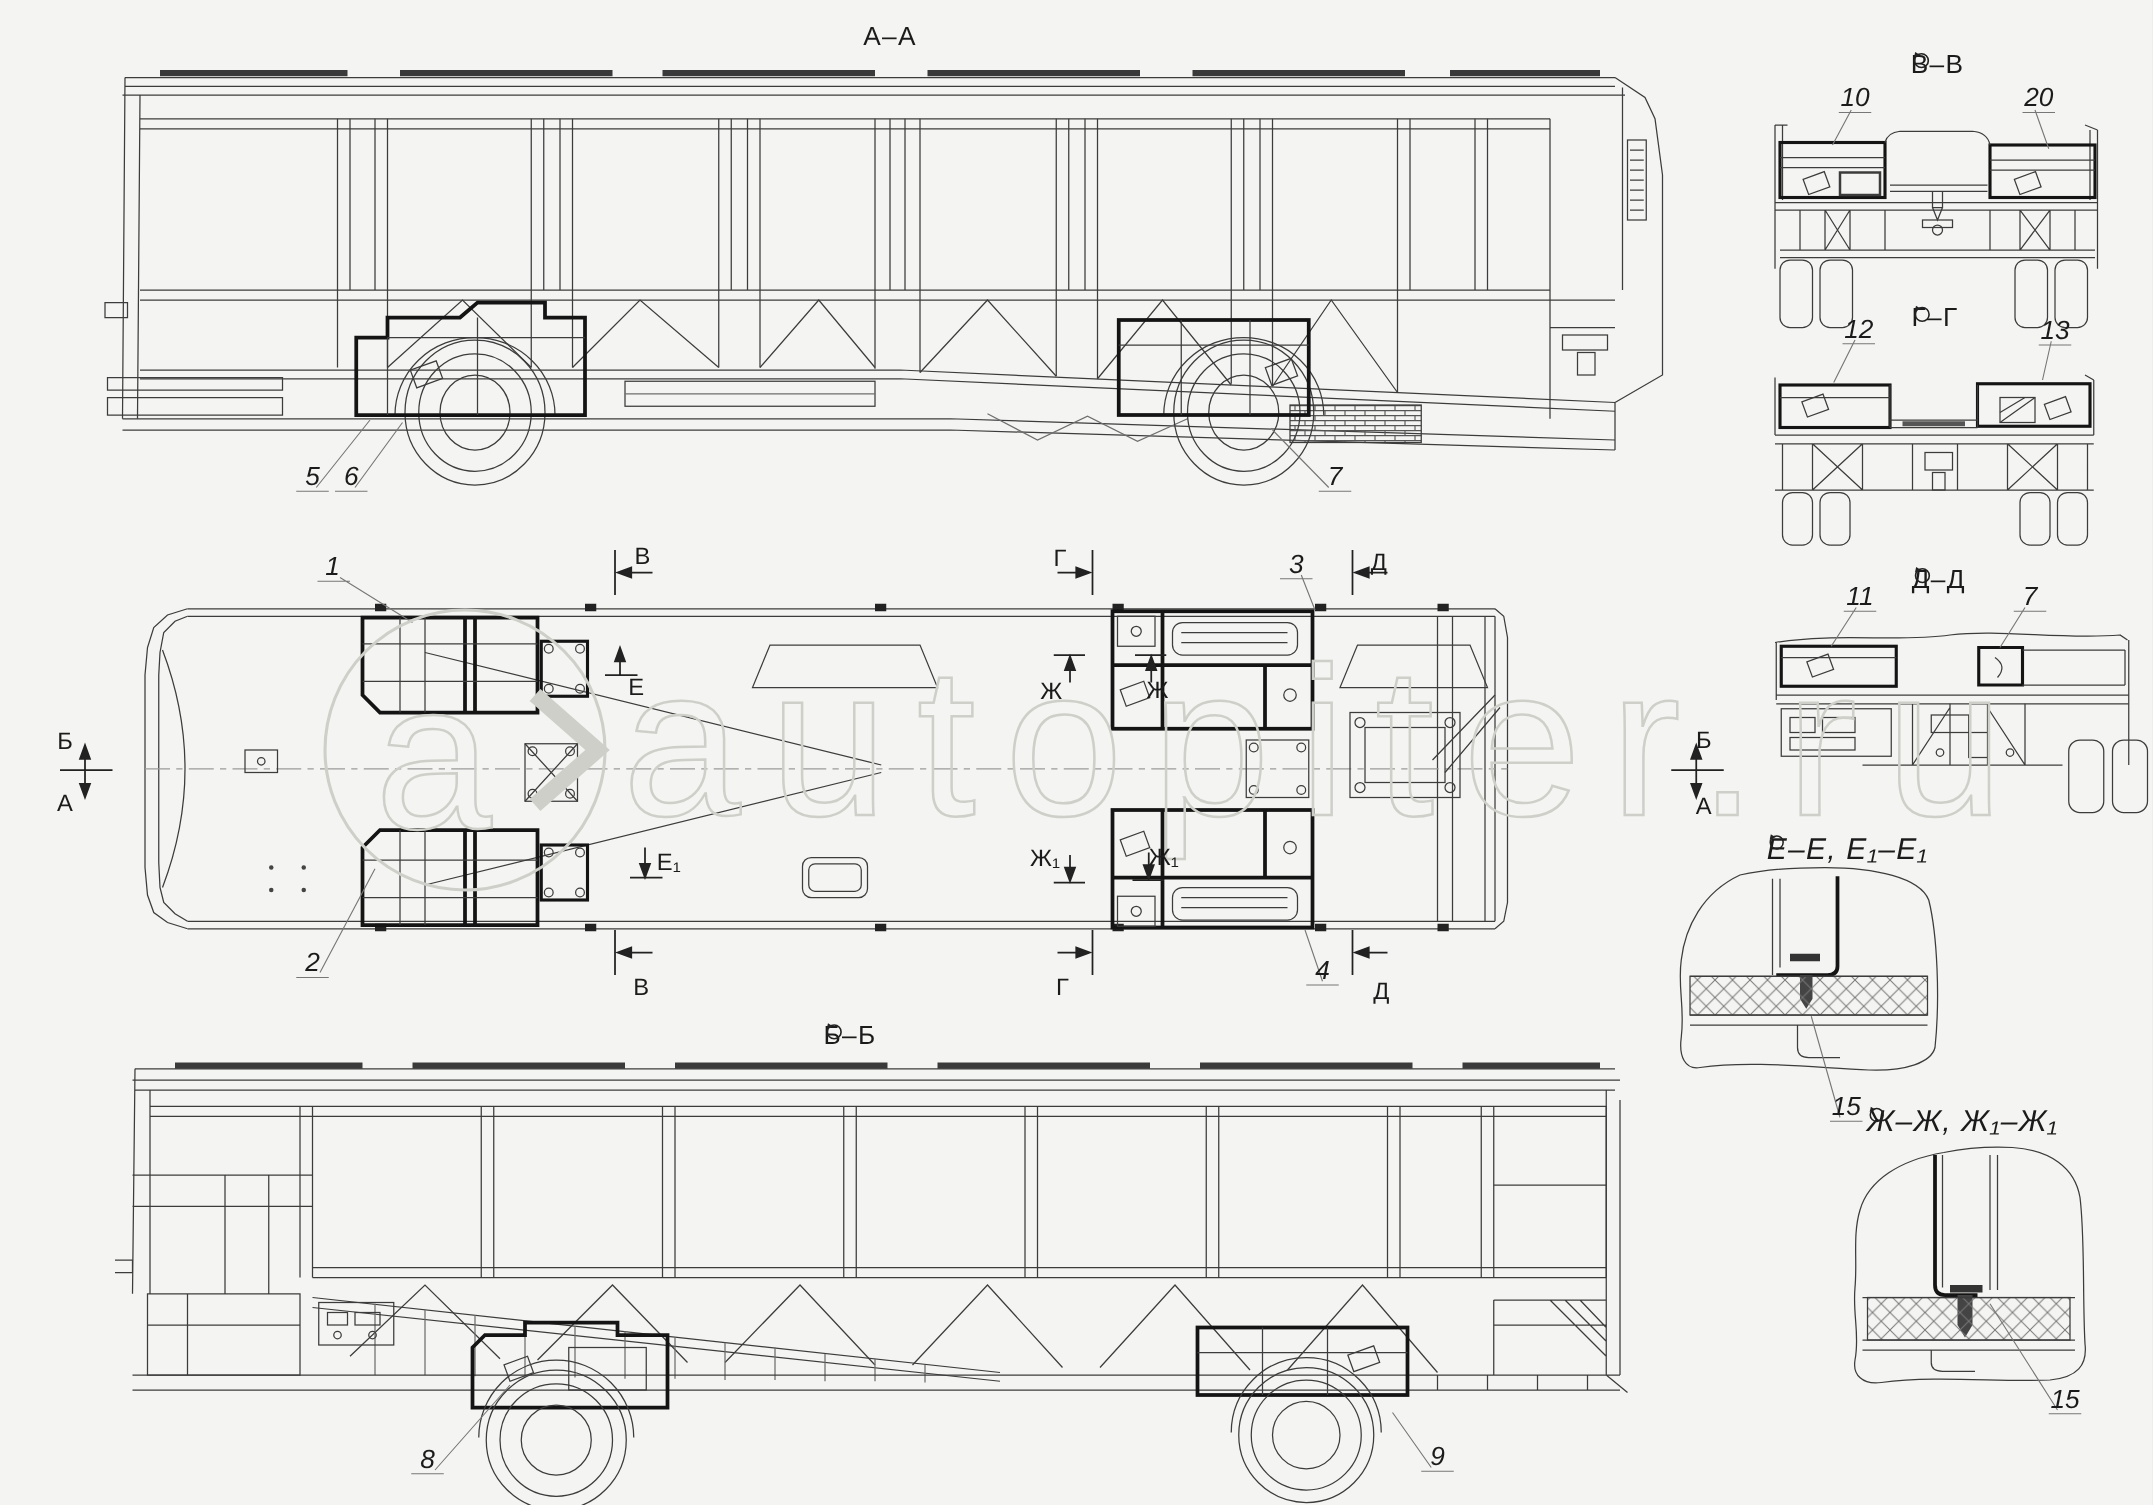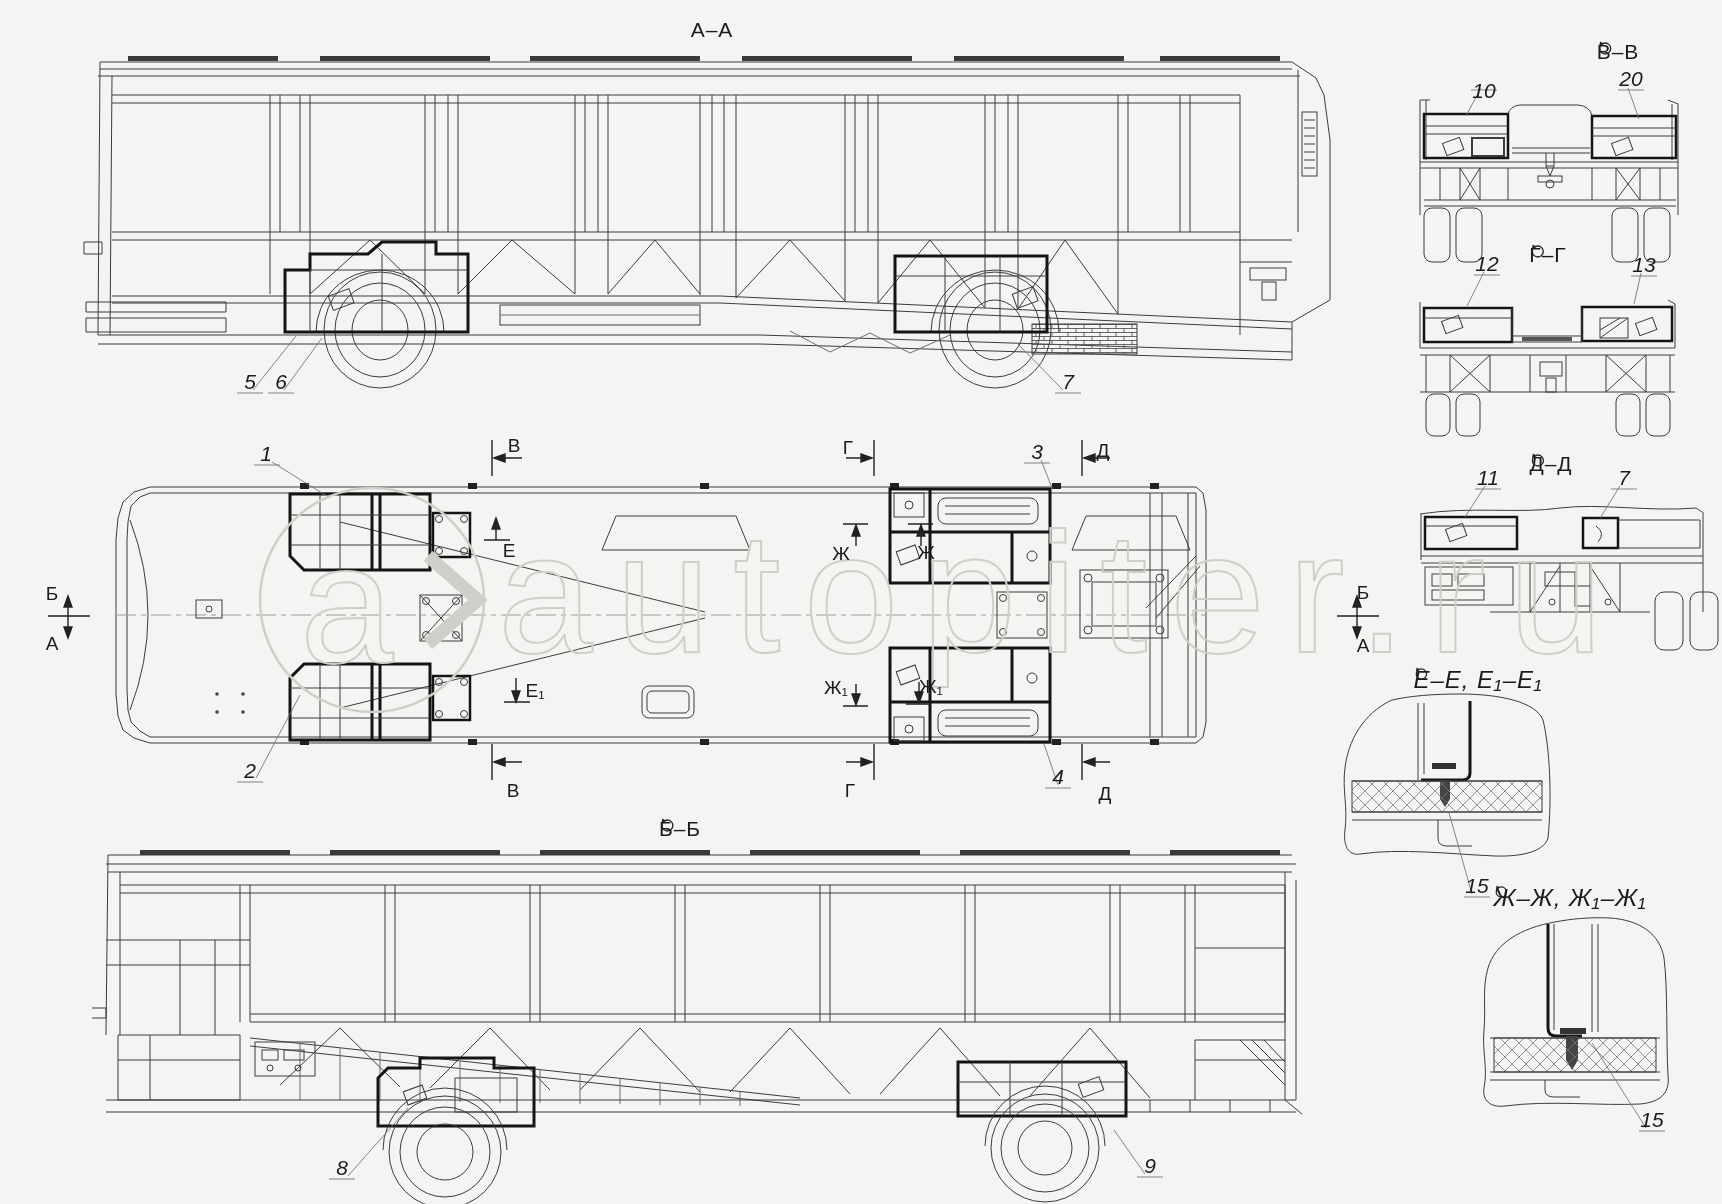--- a/index.html
+++ b/index.html
@@ -361,21 +361,21 @@
     <circle cx="372" cy="600" r="112" stroke-width="2.5"></circle>
     <text x="300" y="662" font-size="168" font-family="Liberation Sans, sans-serif" stroke-width="2">a</text>
     <path d="M428,556 L478,600 L428,644" stroke-width="13"></path>
     <text x="498" y="652" font-size="170" font-family="Liberation Sans, sans-serif" stroke-width="2" textLength="1105">autopiter.ru</text>
   </g>
 </svg>
 
 <div class="label title" style="left:712px;top:30px">
   <span>А–А</span>
 </div>
-<div class="label title" style="left:1620px;top:52px">
+<div class="label title" style="left:1552px;top:52px">
   <span>В–В</span>
   <span class="rot-icon">
         <svg width="16" height="16" viewBox="0 0 16 16">
           <circle cx="8.5" cy="8.5" r="5.5" fill="none" stroke="#222" stroke-width="1.3"></circle>
           <path d="M3.5,1.5 L7.5,4 L2.5,6 Z" fill="#222"></path>
         </svg>
       </span>
 </div>
 <div class="label title" style="left:1550px;top:255px">
   <span>Г–Г</span>
@@ -426,21 +426,21 @@
 <div class="label callout" style="left:266px;top:454px">1</div>
 <div class="label callout" style="left:250px;top:771px">2</div>
 <div class="label callout" style="left:1037px;top:452px">3</div>
 <div class="label callout" style="left:1058px;top:777px">4</div>
 <div class="label callout" style="left:250px;top:382px">5</div>
 <div class="label callout" style="left:281px;top:382px">6</div>
 <div class="label callout" style="left:1068px;top:382px">7</div>
 <div class="label callout" style="left:1624px;top:478px">7</div>
 <div class="label callout" style="left:342px;top:1168px">8</div>
 <div class="label callout" style="left:1150px;top:1166px">9</div>
-<div class="label callout" style="left:1484px;top:91px">10</div>
+<div class="label callout" style="left:1484px;top:79px">10</div>
 <div class="label callout" style="left:1631px;top:79px">20</div>
 <div class="label callout" style="left:1487px;top:264px">12</div>
 <div class="label callout" style="left:1644px;top:265px">13</div>
 <div class="label callout" style="left:1488px;top:478px">11</div>
 <div class="label callout" style="left:1477px;top:886px">15</div>
 <div class="label callout" style="left:1652px;top:1120px">15</div>
 
 <div class="label marker" style="left:52px;top:594px">Б</div>
 <div class="label marker" style="left:52px;top:644px">А</div>
 <div class="label marker" style="left:1363px;top:593px">Б</div>

